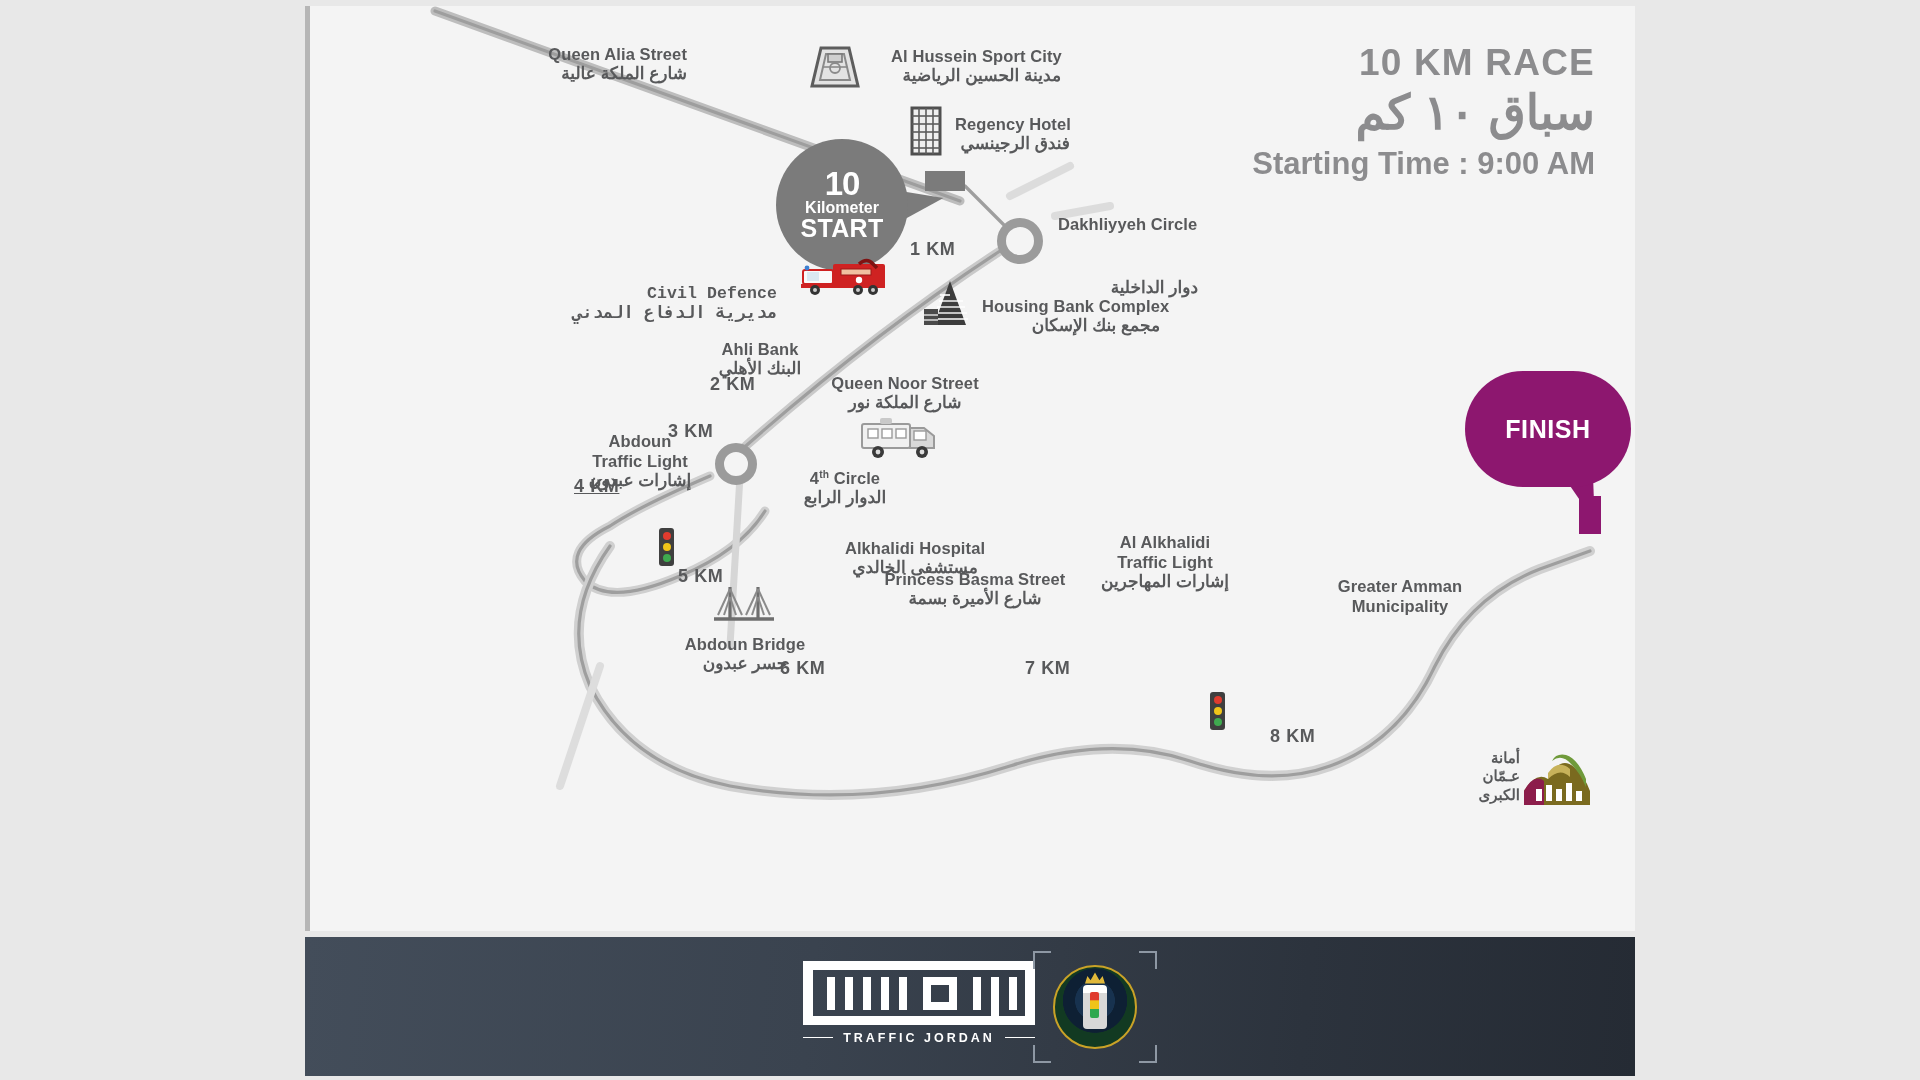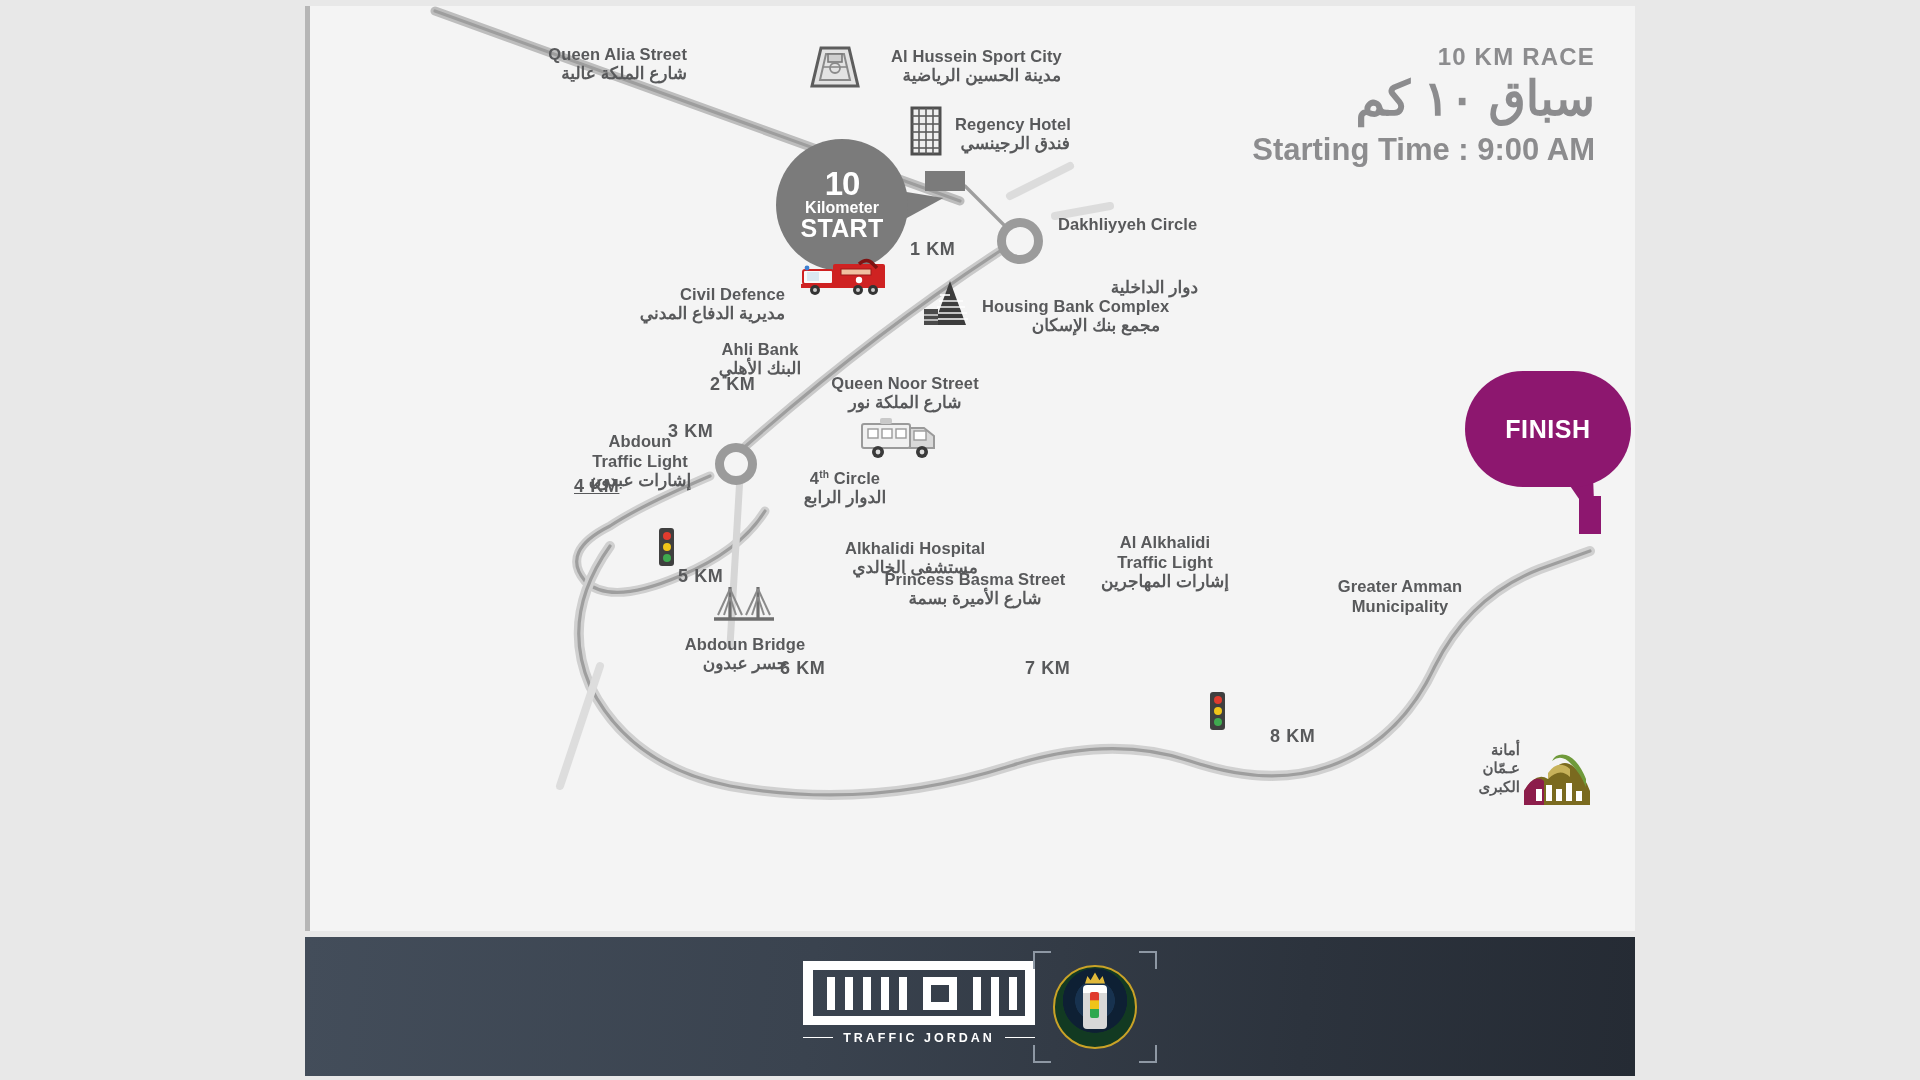--- a/index.html
+++ b/index.html
@@ -29,21 +29,21 @@
   .r{ text-align:right; }
   .l{ text-align:left; }
   .km{
     position:absolute; font-size:18px; font-weight:bold; color:#58595b;
     letter-spacing:.6px; white-space:nowrap;
   }
   sup{ font-size:.62em; vertical-align:super; }
 
   
   #title-block{ position:absolute; right:40px; top:38px; text-align:right; color:#8c8c8e; }
-  #title-en{ font-size:24px; font-weight:bold; letter-spacing:1.2px; line-height:1.05; }
+  #title-en{ font-size:37px; font-weight:bold; letter-spacing:1.2px; line-height:1.05; }
   #title-ar{ font-size:48px; font-weight:bold; direction:rtl; line-height:1.25; }
   #title-time{ font-size:31px; font-weight:bold; line-height:1.25; margin-top:2px; }
 
   
   #start-balloon{
     position:absolute; left:466px; top:133px; width:132px; height:132px;
     border-radius:50%; background:#7b7b7b; color:#fff; text-align:center;
     display:flex; flex-direction:column; justify-content:center; align-items:center;
   }
   #start-balloon .n{ font-size:33px; font-weight:bold; line-height:.92; letter-spacing:-1px;}
@@ -323,21 +323,21 @@
     <div class="lbl l" style="left:645px;top:108px;">
       <div class="en">Regency Hotel</div>
       <div class="ar r" style="width:115px;">فندق الرجينسي</div>
     </div>
 
     <div class="lbl l" style="left:748px;top:208px;">
       <div class="en">Dakhliyyeh Circle</div>
       <div class="ar r" style="width:140px;margin-top:44px;">دوار الداخلية</div>
     </div>
 
-    <div class="lbl r" style="left:235px;top:278px;width:240px;">
+    <div class="lbl r" style="left:227px;top:278px;width:240px;font-family:Liberation Mono, monospace;">
       <div class="en">Civil Defence</div>
       <div class="ar">مديرية الدفاع المدني</div>
     </div>
 
     <div class="lbl l" style="left:672px;top:290px;">
       <div class="en">Housing Bank Complex</div>
       <div class="ar r" style="width:178px;">مجمع بنك الإسكان</div>
     </div>
 
     <div class="lbl c" style="left:370px;top:333px;width:160px;">
@@ -380,21 +380,21 @@
       <div class="en">Al Alkhalidi</div>
       <div class="en">Traffic Light</div>
       <div class="ar">إشارات المهاجرين</div>
     </div>
 
     <div class="lbl c" style="left:1000px;top:570px;width:180px;">
       <div class="en">Greater Amman</div>
       <div class="en">Municipality</div>
     </div>
     <div class="lbl r" style="left:1130px;top:735px;width:80px;">
-      <div class="ar" style="font-size:15px;">أمانة</div>
+      <div class="ar" style="font-size:15px;margin-top:8px;">أمانة</div>
       <div class="ar" style="font-size:15px;">عـمّان</div>
       <div class="ar" style="font-size:15px;">الكبرى</div>
     </div>
 
     <div class="lbl c" style="left:1300px;top:690px;width:150px;">
       <div class="ar">معلم سبيل</div>
       <div class="ar">الحوريات</div>
     </div>
 
     <div class="km" style="left:600px;top:233px;">1 KM</div>

